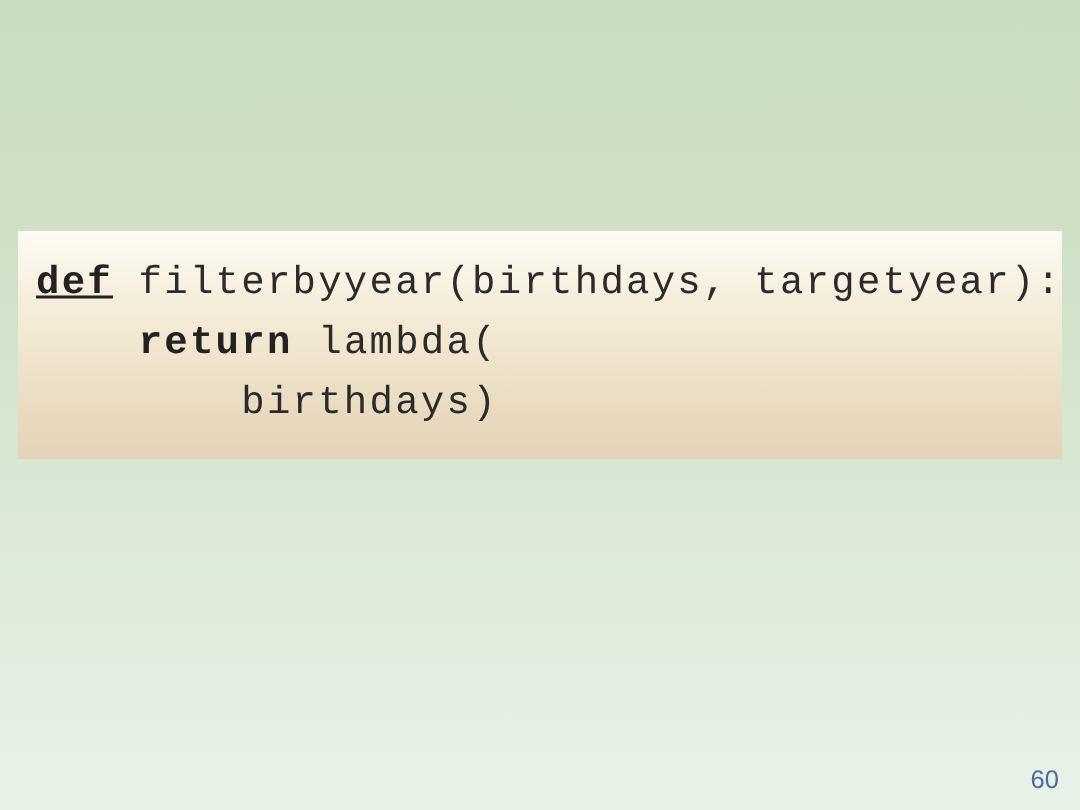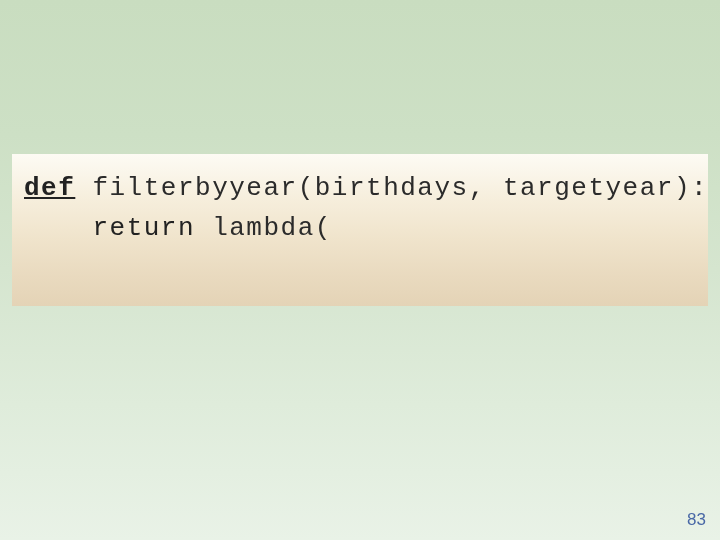--- a/index.html
+++ b/index.html
@@ -42,21 +42,21 @@
     letter-spacing: 1.5px;
     color: #2b2b2b;
     white-space: pre;
   }
   .kw-def {
     font-weight: bold;
     text-decoration: underline;
     color: #222;
   }
   .kw-return {
-    font-weight: normal;
+    font-weight: bold;
     color: #222;
     margin-top: 11px;
   }
   .kw-lambda {
     font-weight: bold;
     color: #b23b3b;
   }
   .page-number {
     position: absolute;
     right: 14px;
@@ -71,19 +71,19 @@
 
 <div class="slide">
 
   <div class="code-box">
 
     <div class="code-line"><span class="kw-def">def</span><span> filterbyyear(birthdays, targetyear):</span></div>
 
     <div class="code-line"><span>    </span><span class="kw-return">return</span><span> lambda(</span></div>
 
 
-    <div class="code-line"><span>        </span></div>
+    <div class="code-line"><span>        </span><span>birthdays)</span></div>
 
   </div>
 
-  <div class="page-number">83</div>
+  <div class="page-number">60</div>
 
 </div>
 
 </body></html>

